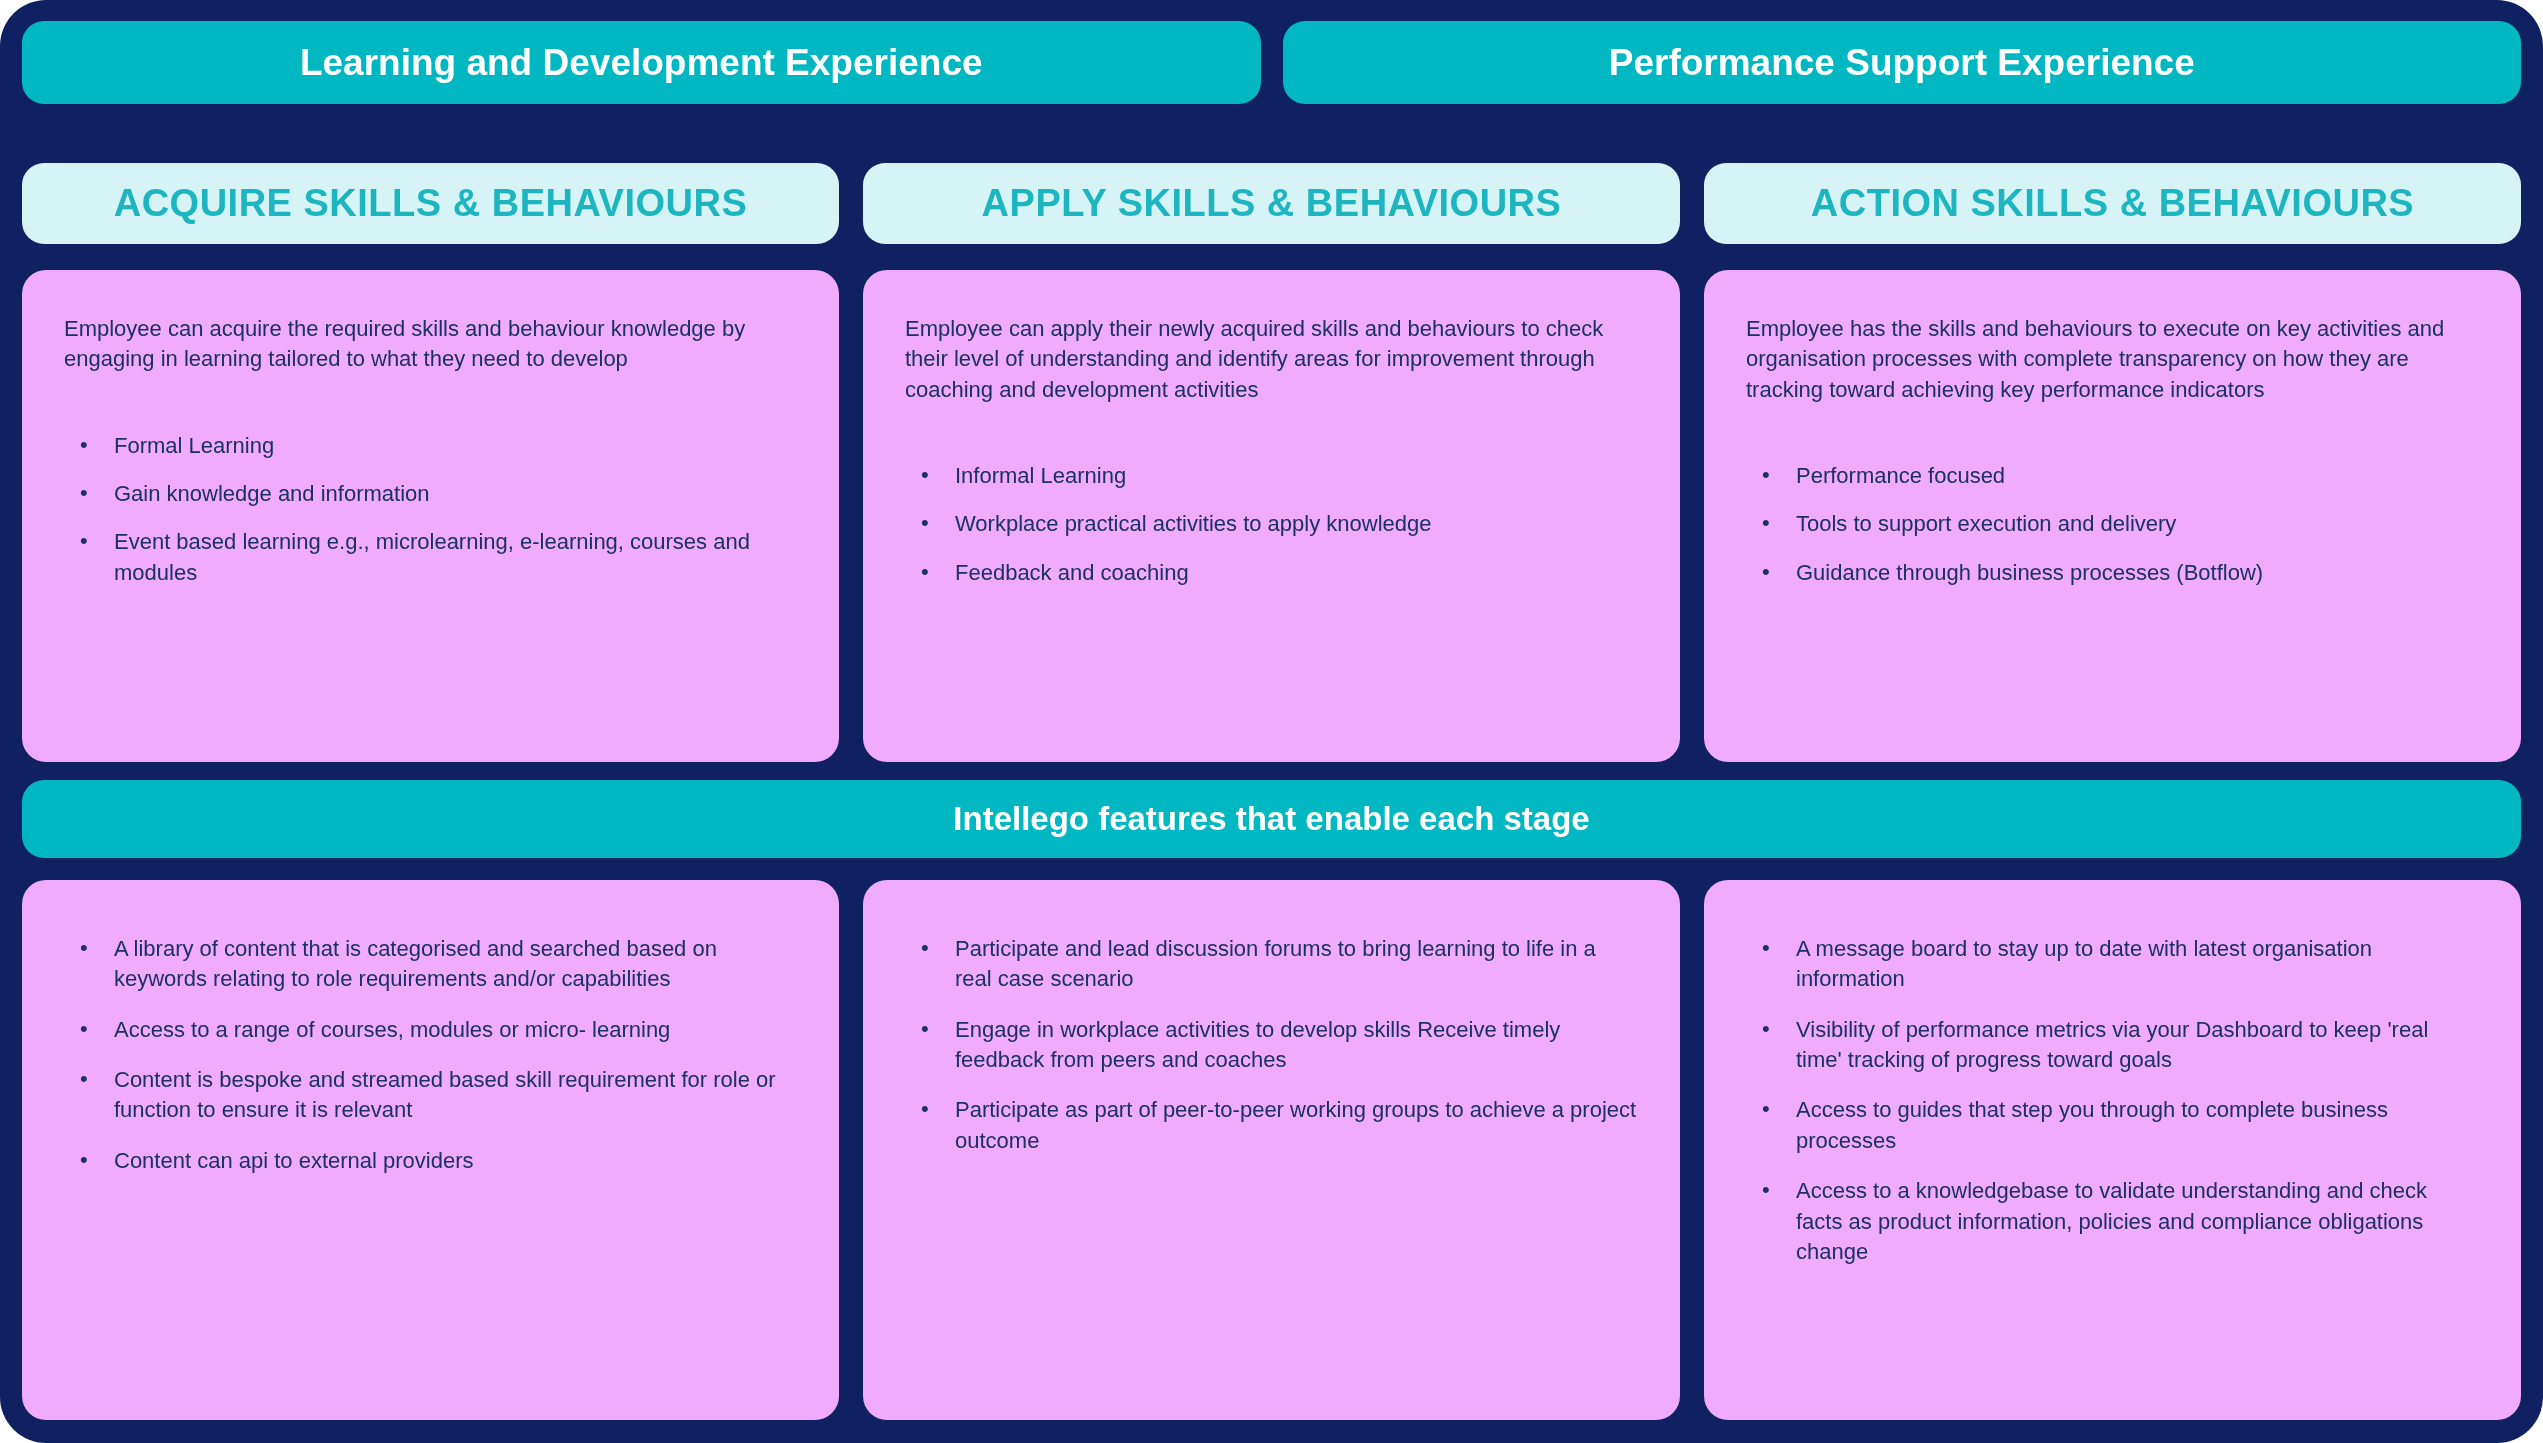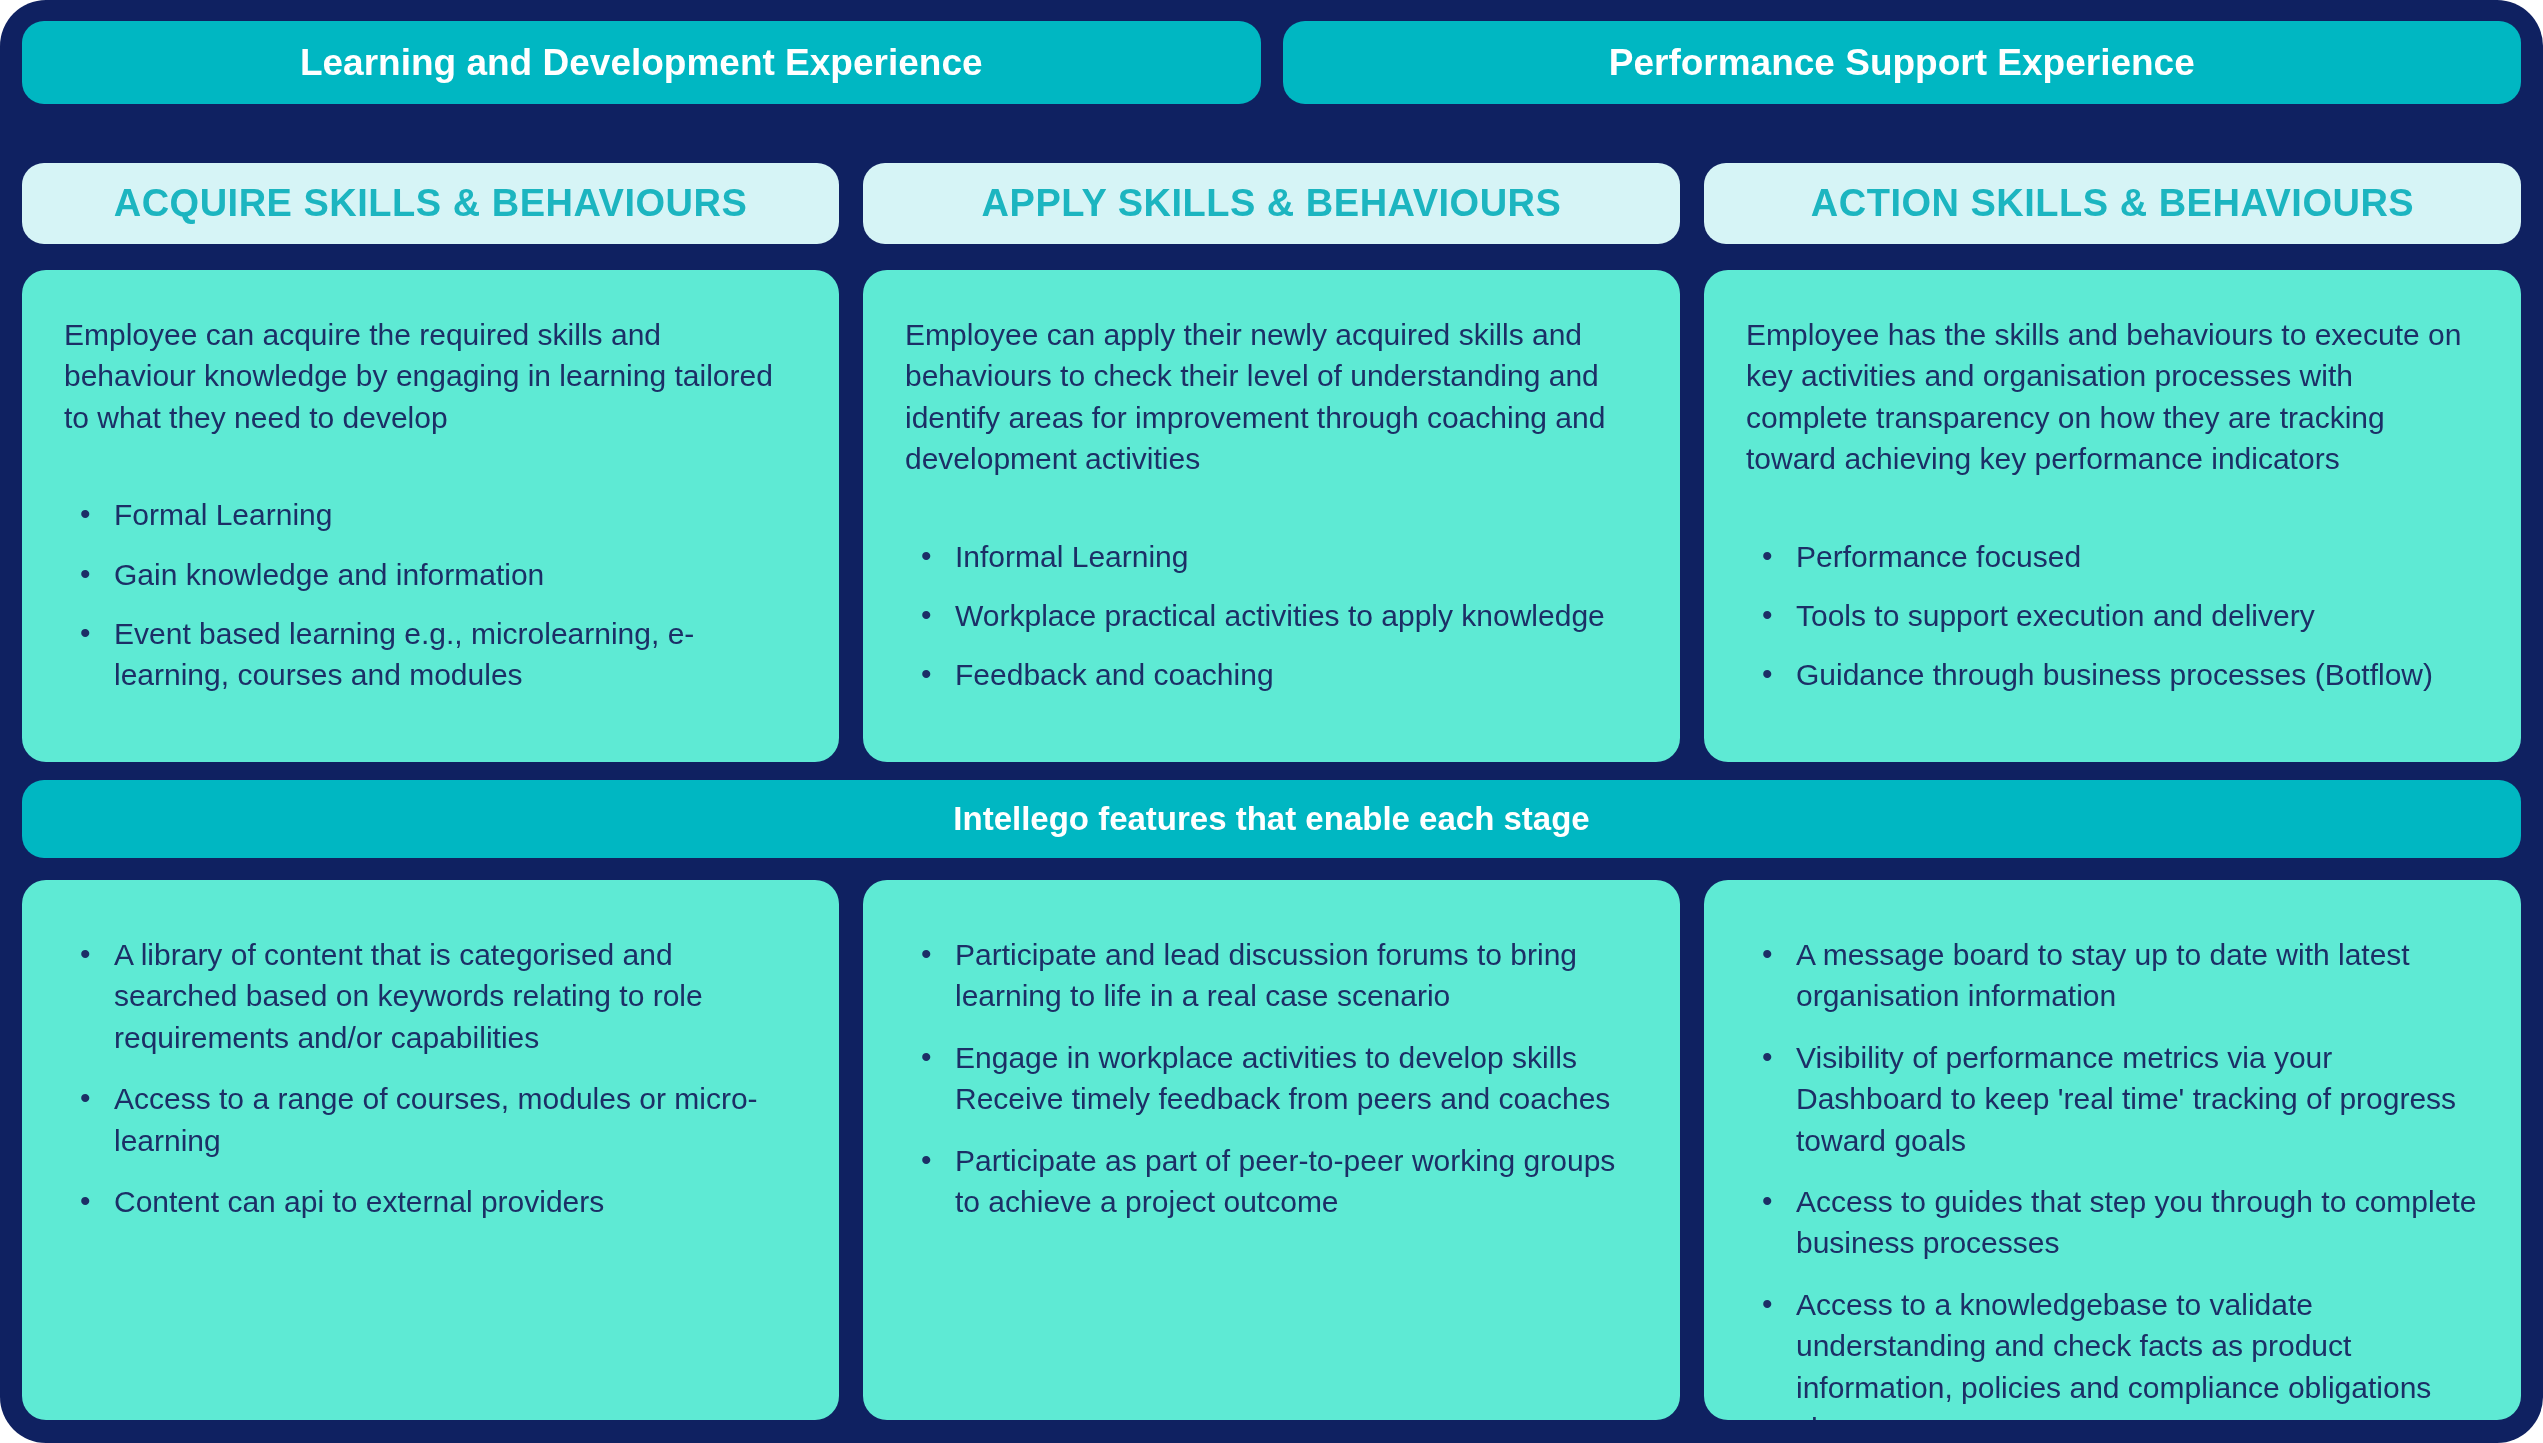--- a/index.html
+++ b/index.html
@@ -61,26 +61,26 @@
   }
   .row-bodies {
     display: grid;
     grid-template-columns: repeat(3, 1fr);
     column-gap: 24px;
     height: 492px;
     margin-bottom: 18px;
     flex: 0 0 auto;
   }
   .card {
-    background: #5eead4;
+    background: #f0abfc;
     border-radius: 24px;
     box-sizing: border-box;
     padding: 44px 42px 30px 42px;
     color: #1C2F66;
-    font-size: 30px;
+    font-size: 22px;
     line-height: 1.38;
     overflow: hidden;
   }
   .features-bar {
     height: 78px;
     background: #00B7C2;
     border-radius: 22px;
     display: flex;
     align-items: center;
     justify-content: center;
@@ -178,20 +178,21 @@
 
   <div class="features-bar">
     <span>Intellego features that enable each stage</span>
   </div>
 
   <div class="row-features">
     <div class="card features">
       <ul class="bullets features-list">
         <li>A library of content that is categorised and searched based on keywords relating to role requirements and/or capabilities</li>
         <li>Access to a range of courses, modules or micro- learning</li>
+        <li>Content is bespoke and streamed based skill requirement for role or function to ensure it is relevant</li>
         <li>Content can api to external providers</li>
       </ul>
     </div>
     <div class="card features">
       <ul class="bullets features-list">
         <li>Participate and lead discussion forums to bring learning to life in a real case scenario</li>
         <li>Engage in workplace activities to develop skills Receive timely feedback from peers and coaches</li>
         <li>Participate as part of peer-to-peer working groups to achieve a project outcome</li>
       </ul>
     </div>

